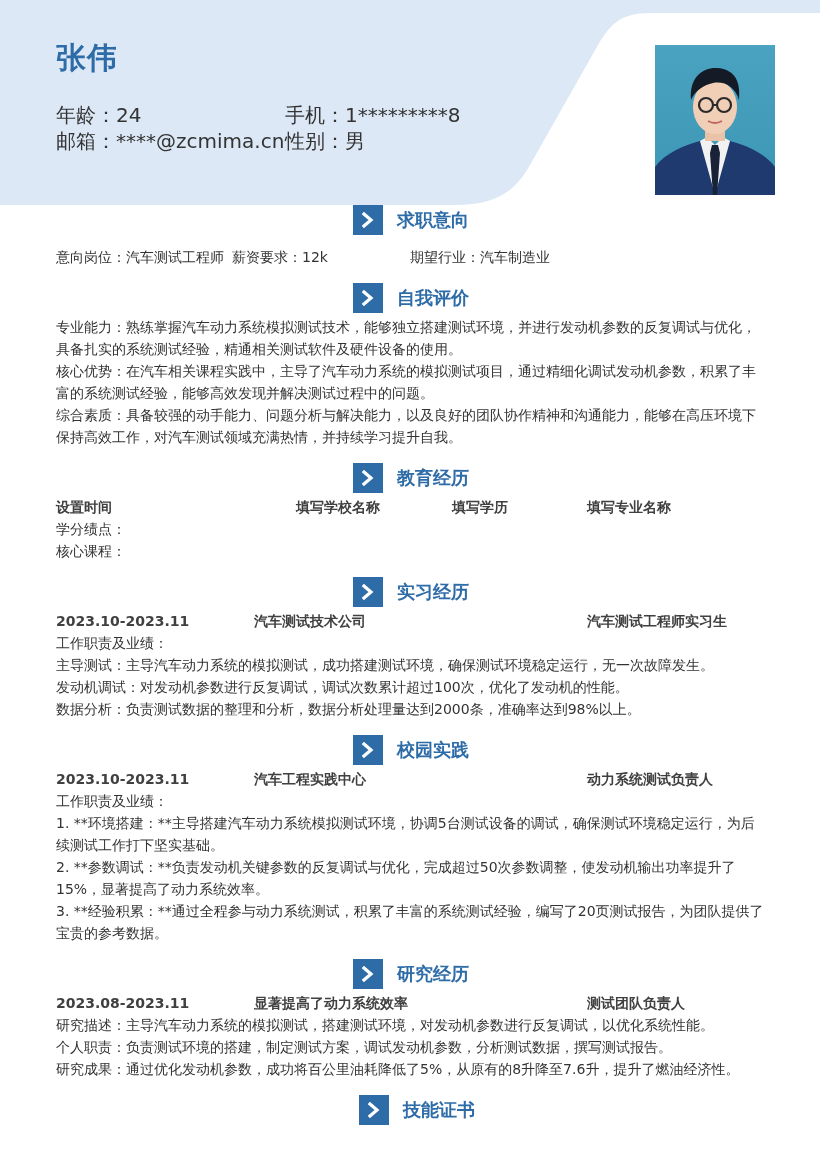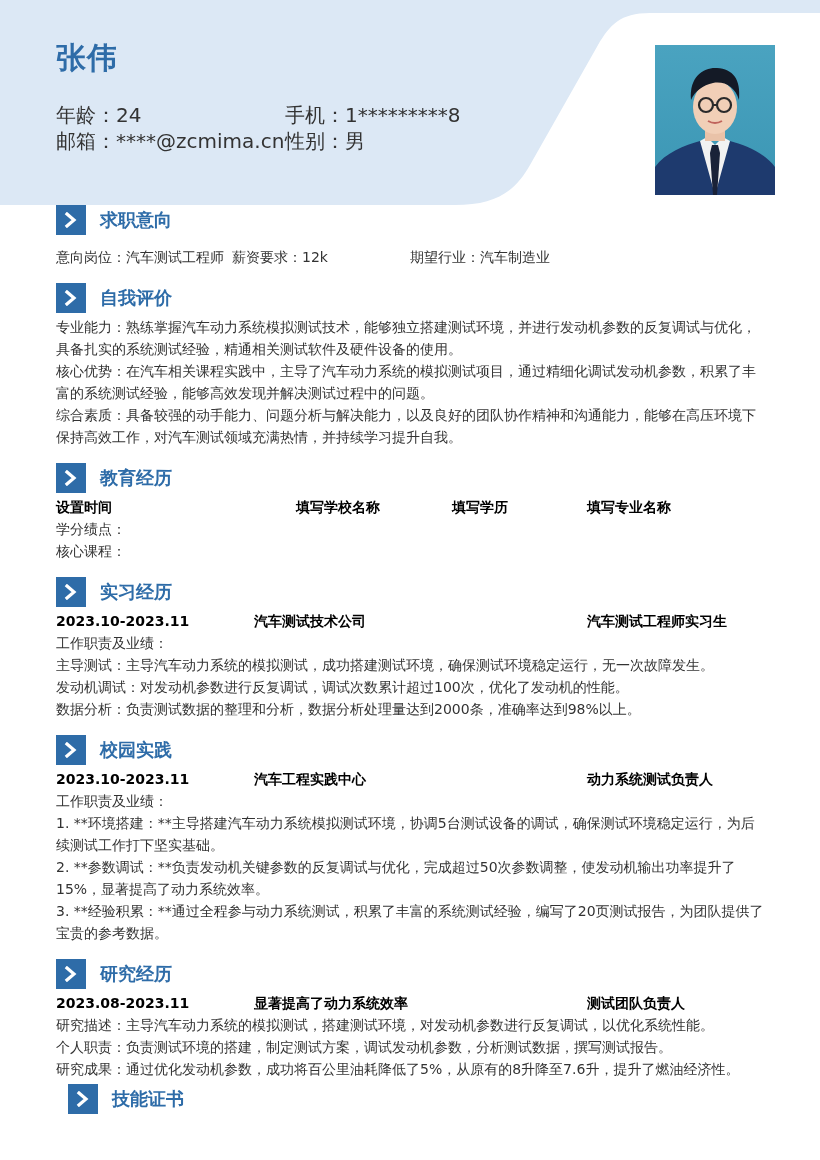--- a/index.html
+++ b/index.html
@@ -16,28 +16,28 @@
     font-size: 30px; font-weight: bold; color: #2e6ca8; letter-spacing: 1px;
   }
   .info { position: absolute; font-size: 20px; color: #333; white-space: nowrap; }
   .photo {
     position: absolute; left: 655px; top: 45px; width: 120px; height: 150px;
     background: linear-gradient(180deg, #4aa3c0 0%, #3b96b4 100%);
     overflow: hidden;
   }
   .content { position: absolute; left: 56px; top: 205px; width: 710px; z-index: 2; }
   .section { margin-bottom: 0; }
-  .sec-head { display: flex; align-items: center; height: 30px; margin-top: 0; }
+  .sec-head { display: flex; align-items: center; height: 30px; margin-top: 0; justify-content: center; }
   .sec-icon {
     width: 30px; height: 30px; background: #2e6ca8; display: flex;
     align-items: center; justify-content: center;
   }
   .sec-title { margin-left: 14px; font-size: 18px; font-weight: bold; color: #2e6ca8; }
   .row { display: flex; font-size: 14px; line-height: 22px; }
-  .bold-row { font-weight: bold; color: #000000; font-size: 14px; line-height: 22px; display: flex; align-items: flex-end; }
+  .bold-row { font-weight: bold; color: #404040; font-size: 14px; line-height: 22px; display: flex; align-items: flex-end; }
   .para { font-size: 14px; line-height: 22px; color: #333; margin: 0; }
 </style>
 </head>
 <body>
 
 <svg class="header-bg" width="820" height="210" viewBox="0 0 820 210">
   <path d="M0 0 H820 V13 H650 C620 13 610 25 598 45 L530 165 C515 192 495 205 455 205 H0 Z" fill="#dce8f5"></path>
 </svg>
 
 <div class="header">
@@ -185,21 +185,21 @@
     <div class="bold-row" style="margin-top:3px; position:relative;">
       <span>2023.08-2023.11</span>
       <span style="position:absolute; left:198px;">显著提高了动力系统效率</span>
       <span style="position:absolute; left:531px;">测试团队负责人</span>
     </div>
     <p class="para">研究描述：主导汽车动力系统的模拟测试，搭建测试环境，对发动机参数进行反复调试，以优化系统性能。</p>
     <p class="para">个人职责：负责测试环境的搭建，制定测试方案，调试发动机参数，分析测试数据，撰写测试报告。</p>
     <p class="para">研究成果：通过优化发动机参数，成功将百公里油耗降低了5%，从原有的8升降至7.6升，提升了燃油经济性。</p>
   </div>
 
-  <div class="section" style="margin-top:4px;padding-left:12px;">
+  <div class="section" style="margin-top:15px;padding-left:12px;">
     <div class="sec-head">
       <div class="sec-icon">
         <svg width="14" height="16" viewBox="0 0 14 16">
             <path d="M3 2 L10 8 L3 14" stroke="#fff" stroke-width="3.2" fill="none" stroke-linecap="square"></path>
           </svg>
       </div>
       <div class="sec-title">技能证书</div>
     </div>
   </div>
 

